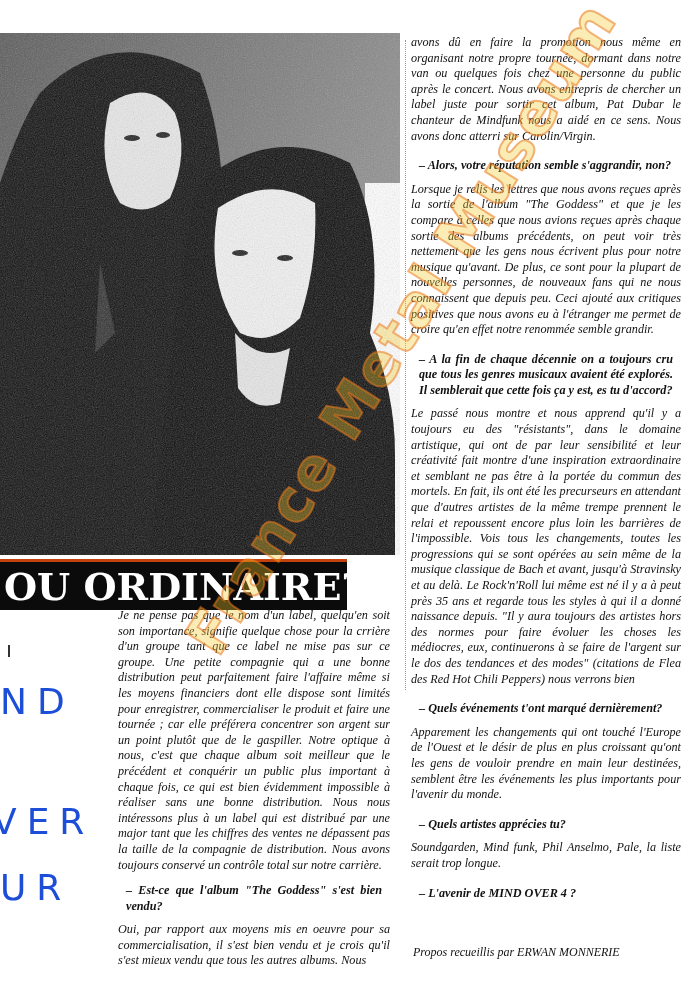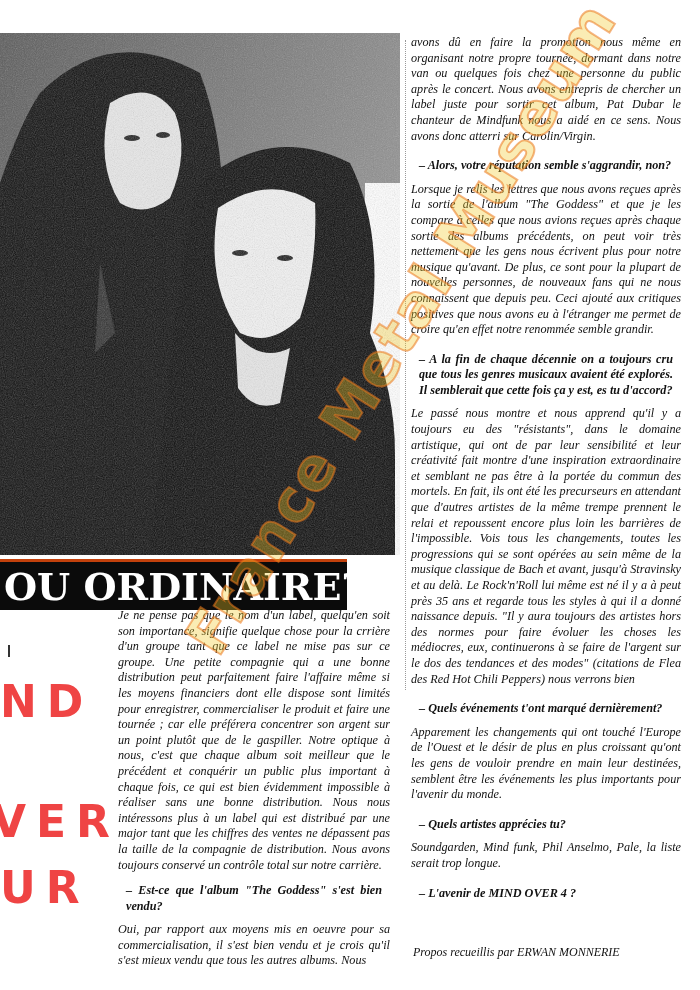--- a/index.html
+++ b/index.html
@@ -19,21 +19,21 @@
   }
   .banner-text {
     position: absolute; left: 4px; top: 2px;
     font-family: "DejaVu Serif", "Liberation Serif", serif;
     font-weight: bold; font-size: 38px; color: #fff; letter-spacing: 0px;
     line-height: 46px; white-space: nowrap;
   }
   .big-letters {
     position: absolute; left: 0;
     font-family: "DejaVu Sans", "Liberation Sans", sans-serif;
-    font-weight: bold; font-size: 44px; color: #ef4444; letter-spacing: 10px;
+    font-weight: normal; font-size: 36px; color: #1d4ed8; letter-spacing: 10px;
     line-height: 44px; white-space: nowrap;
   }
   .tick-mark { position:absolute; left:8px; width:2px; height:12px; background:#333; }
   .col {
     position: absolute; font-style: italic; font-size: 12.2px; line-height: 15.6px;
     text-align: justify;
   }
   .col p { margin: 0 0 10px 0; }
   .col .q { font-weight: bold; margin: 8px; }
   .left-col { left: 118px; top: 608px; width: 272px; }

